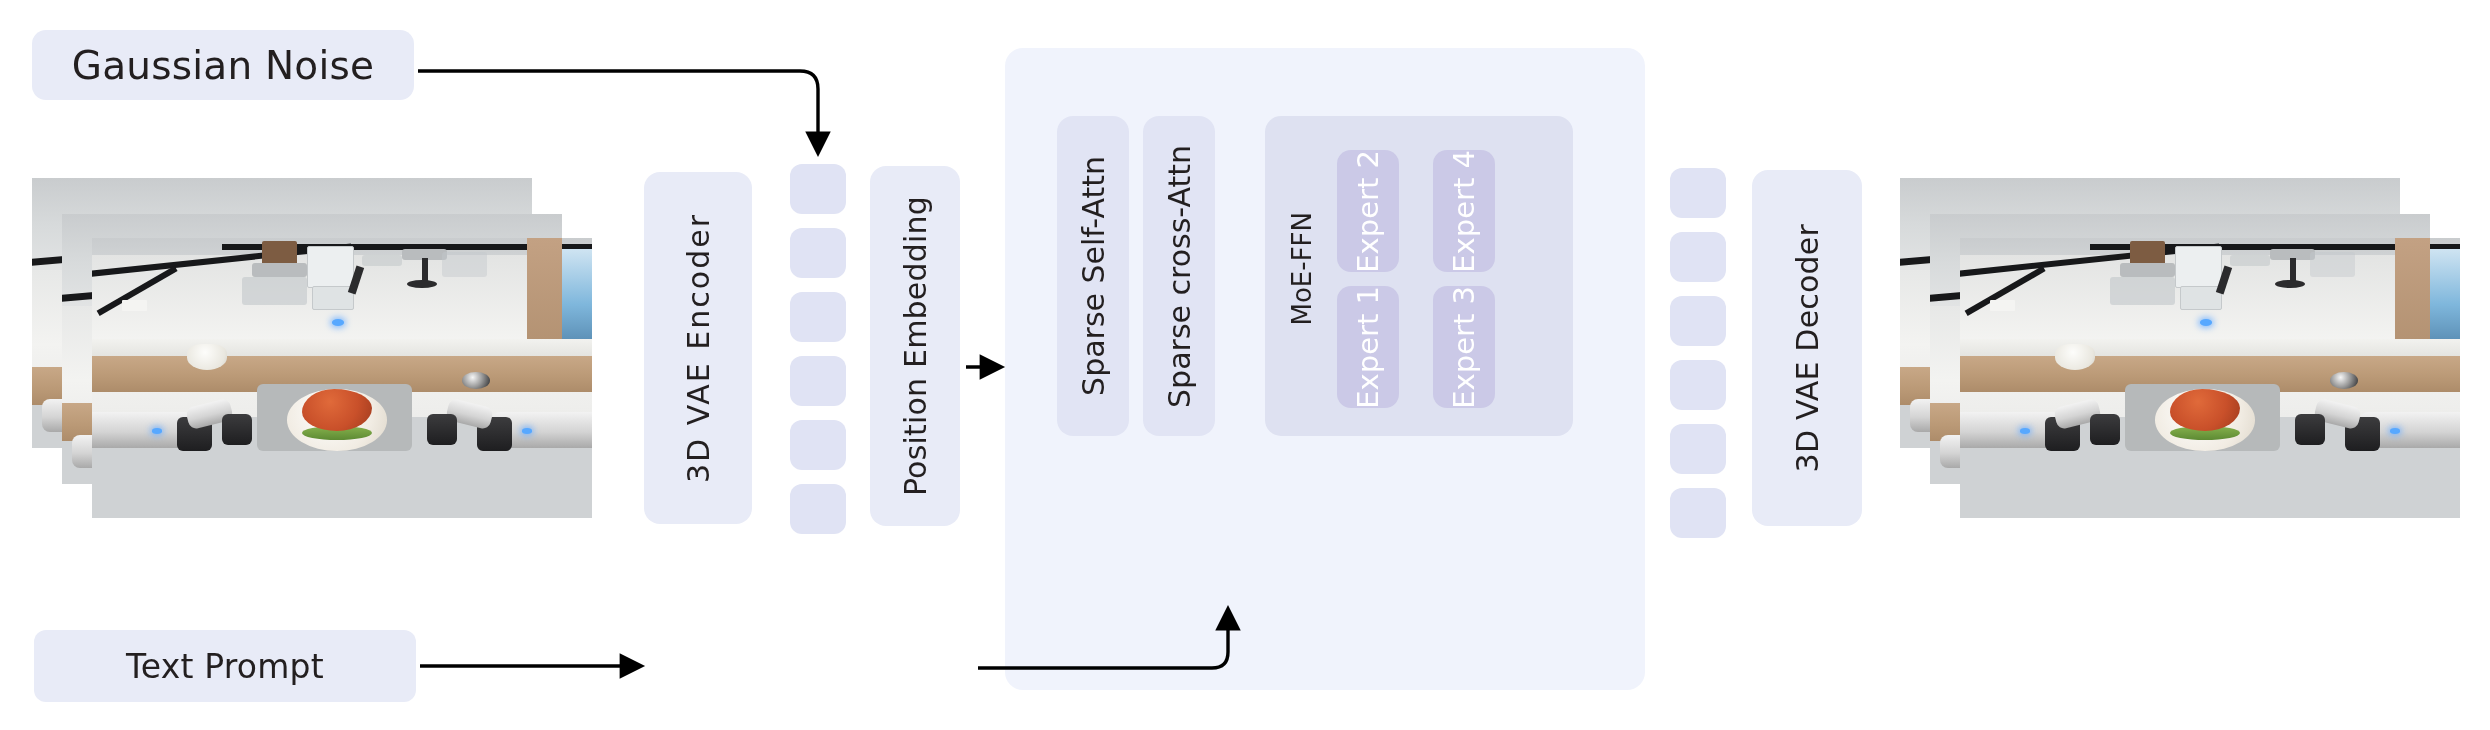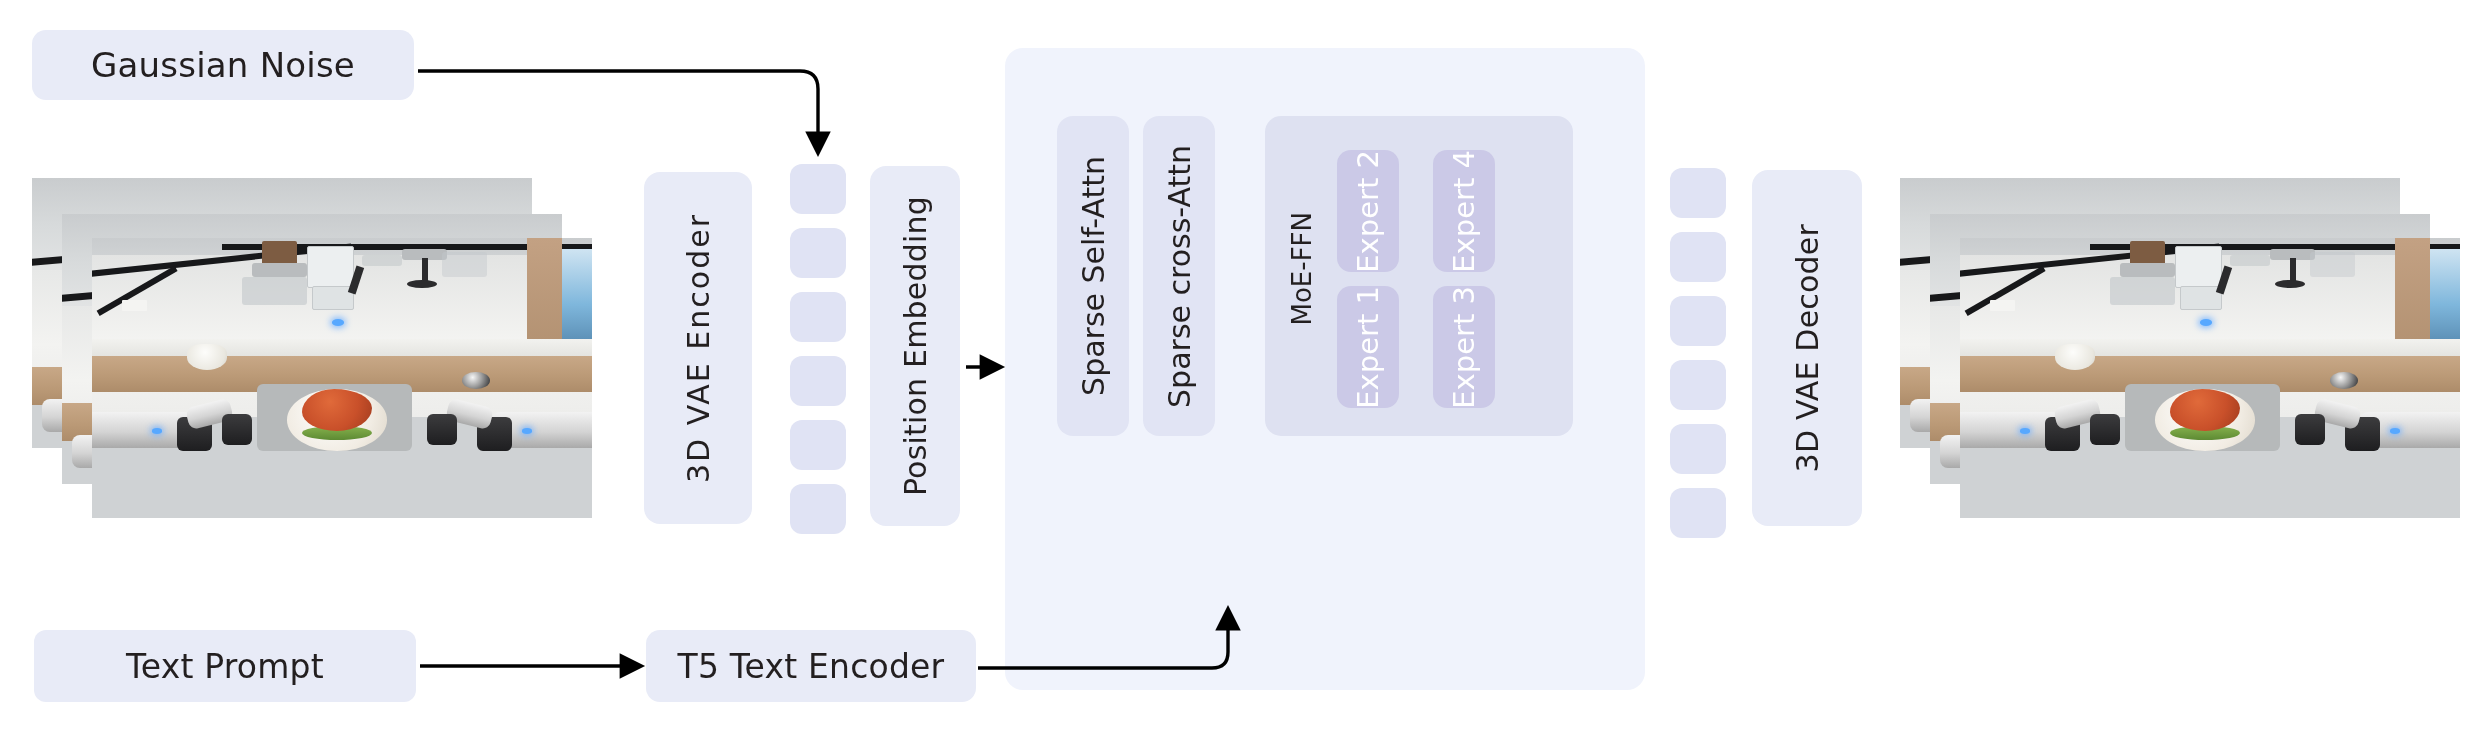--- a/index.html
+++ b/index.html
@@ -420,30 +420,27 @@
 
         <div class="sc-tray" style="left:33%; top:52%; width:31%; height:24%;"></div>
         <div class="sc-plate" style="left:39%; top:54%; width:20%; height:22%;"></div>
         <div class="sc-greens" style="left:42%; top:67%; width:14%; height:5%;"></div>
         <div class="sc-food" style="left:42%; top:54%; width:14%; height:15%;"></div>
       </div>
     </div>
   </div>
 
   <div class="node" style="left:32px; top:30px; width:382px; height:70px; border-radius:14px;">
-    <span class="node-label" style="font-size:34px;">Gaussian Noise</span>
+    <span class="node-label" style="font-size:39px;">Gaussian Noise</span>
   </div>
 
   <div class="node" style="left:34px; top:630px; width:382px; height:72px; border-radius:12px;">
     <span class="node-label" style="font-size:33px;">Text Prompt</span>
   </div>
 
-  <div class="node" style="left:646px; top:630px; width:330px; height:72px; border-radius:14px;">
-    <span class="node-label" style="font-size:33px;">T5 Text Encoder</span>
-  </div>
 
   <svg class="conn" viewBox="0 0 2490 730" xmlns="http://www.w3.org/2000/svg">
     <defs>
       <marker id="ah" viewBox="0 0 12 12" refX="9" refY="6" markerWidth="9" markerHeight="9" orient="auto-start-reverse">
         <path d="M 1 1 L 11 6 L 1 11 z" fill="#000000"></path>
       </marker>
     </defs>
 
     <path d="M 418 71 L 800 71 Q 818 71 818 89 L 818 152" fill="none" stroke="#000000" stroke-width="3.4" marker-end="url(#ah)"></path>
 

